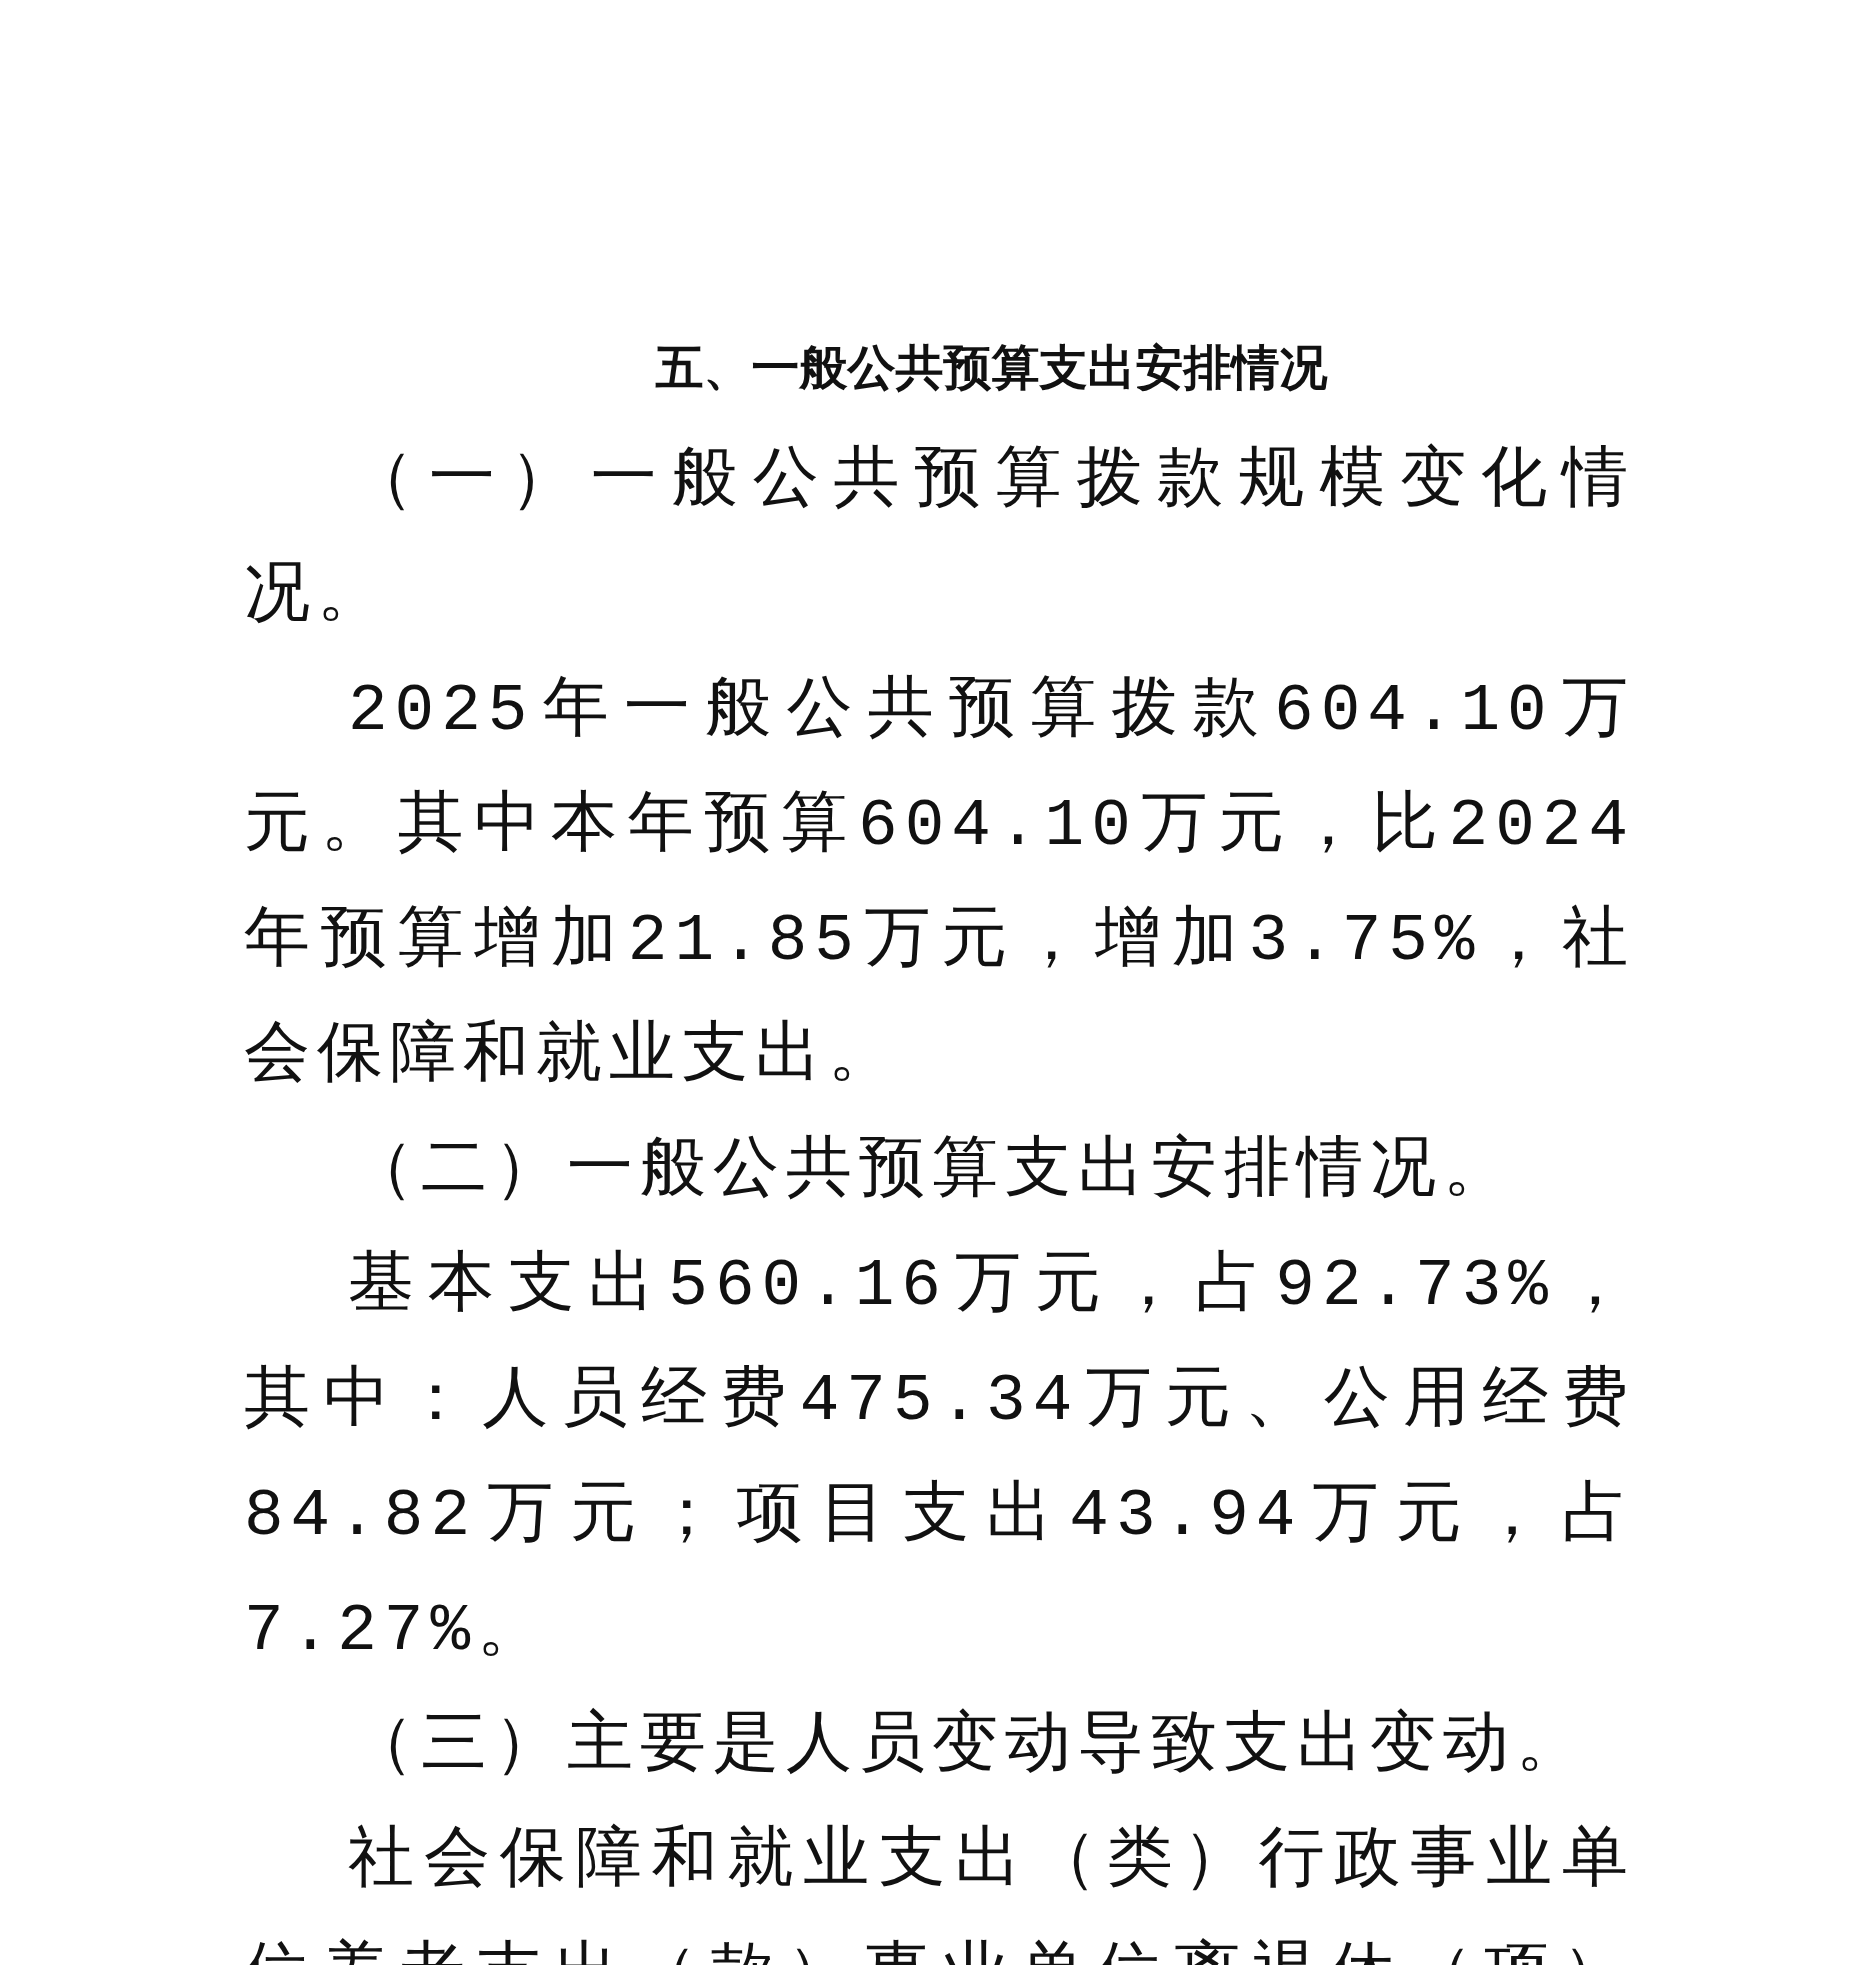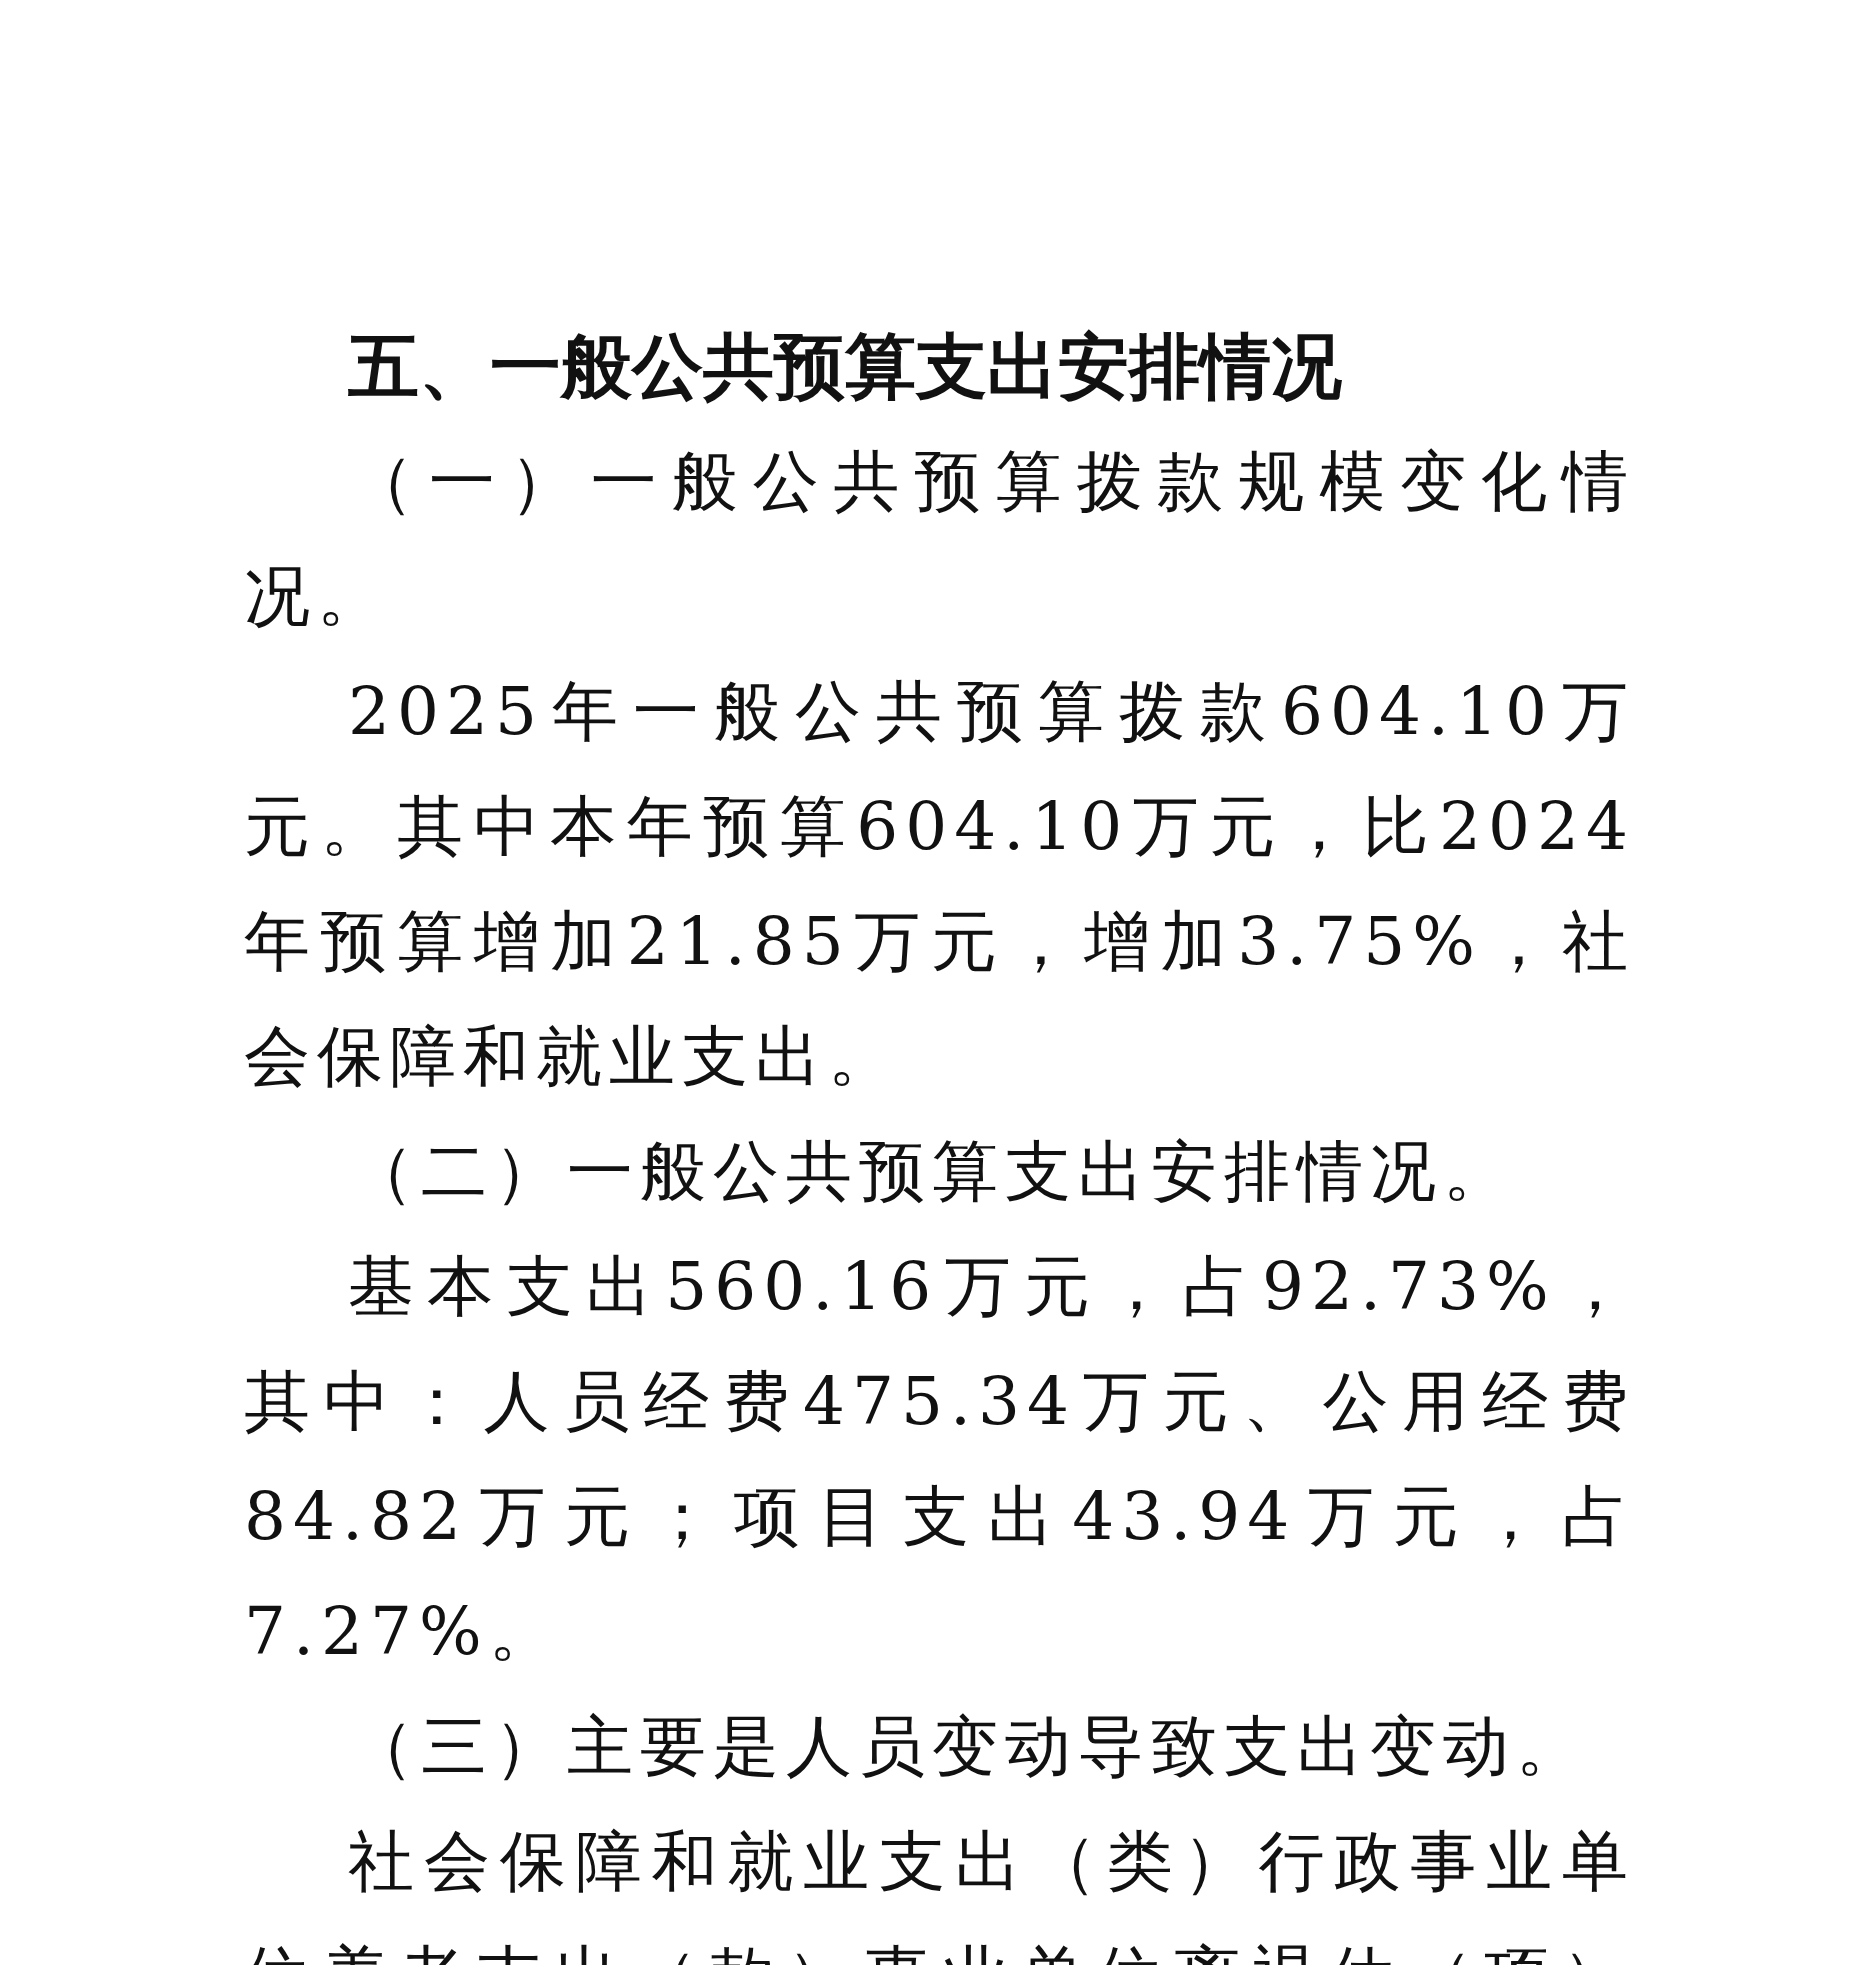--- a/index.html
+++ b/index.html
@@ -8,35 +8,37 @@
     position: absolute;
     left: 244px;
     top: 310px;
     width: 1391px;
     color: #111111;
     font-family: "DejaVu Serif", "Liberation Serif", serif;
   }
   .heading {
     font-family: "DejaVu Sans", "Liberation Sans", sans-serif;
     font-weight: bold;
-    font-size: 71px;
+    font-size: 48px;
     line-height: 114px;
     height: 114px;
     margin: 0;
     text-indent: 104px;
     white-space: nowrap;
+    text-align: center;
   }
   .para {
     font-size: 66px;
     line-height: 115px;
     margin: 0;
     text-indent: 104px;
     text-align: justify;
     text-align-last: left;
     letter-spacing: 7px;
+    font-family: Liberation Mono, monospace;
   }
 </style>
 </head>
 <body>
 
 <div class="page">
   <h1 class="heading">五、一般公共预算支出安排情况</h1>
 
   <p class="para">（一）一般公共预算拨款规模变化情况。</p>
   <p class="para">2025年一般公共预算拨款604.10万元。其中本年预算604.10万元，比2024年预算增加21.85万元，增加3.75%，社会保障和就业支出。</p>

